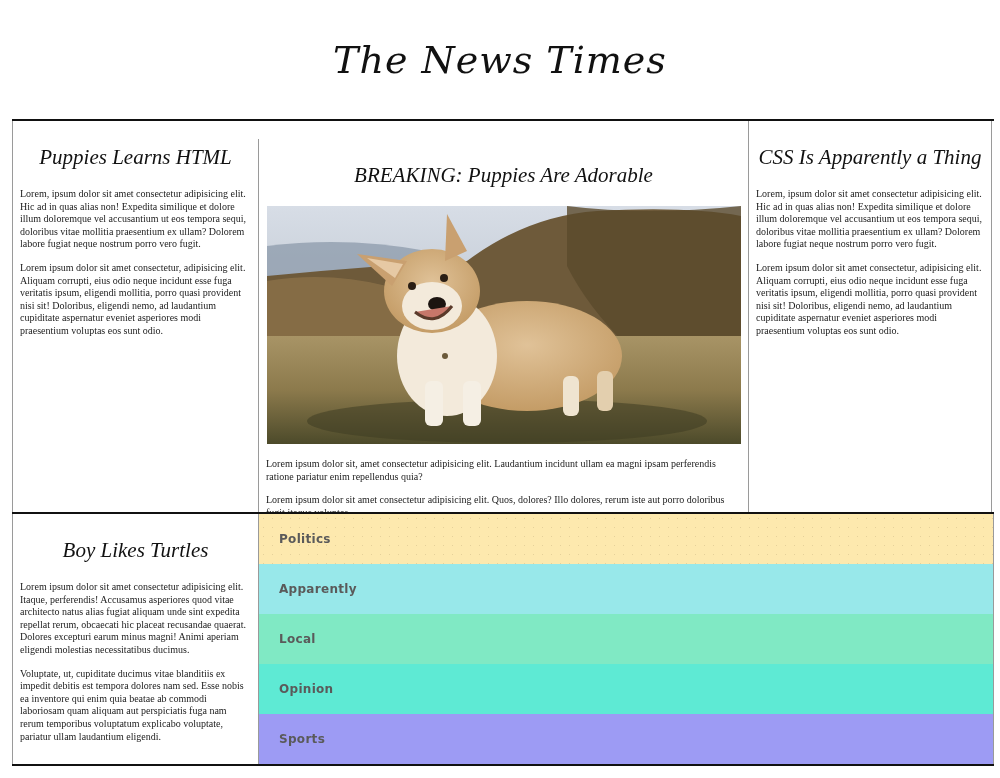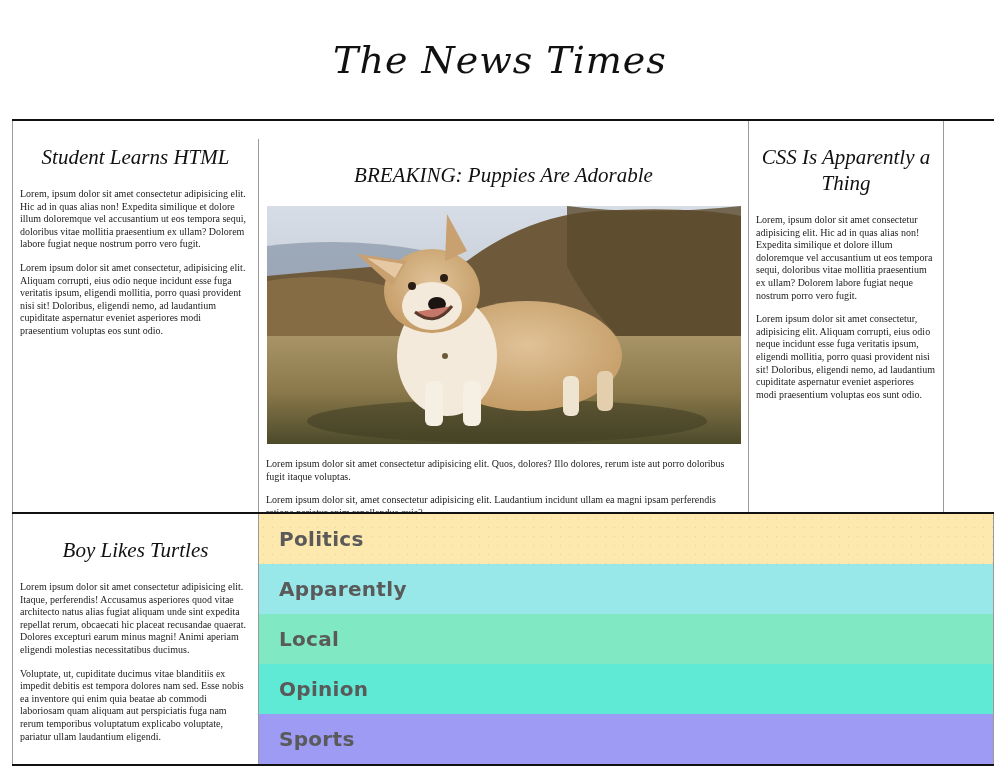--- a/index.html
+++ b/index.html
@@ -20,56 +20,56 @@
       display: flex;
     }
     .row1 { top: 119px; height: 394px; }
     .row2 { top: 512px; height: 254px; border-bottom: 2px solid #111; }
 
     .col { border-left: 1px solid #9a9a9a; height: 100%; overflow: hidden; }
     .col:last-child { border-right: 1px solid #9a9a9a; }
 
     .col-left { width: 246px; padding: 0 7px; }
     .col-mid { width: 490px; padding: 0 7px 1px 7px; margin-top: 18px; }
-    .col-right { width: 196px; padding: 0 7px; }
+    .col-right { width: 244px; padding: 0 7px; }
 
     .headline {
       font-family: "Liberation Serif", serif; font-style: italic; font-weight: normal;
       font-size: 21px; text-align: center; color: #111;
       margin-top: 23px; margin-bottom: 18px; line-height: 26px;
     }
     .para {
       font-size: 10px; line-height: 12.6px; color: #222; margin-bottom: 11px;
     }
 
     .photo {
       width: 474px; height: 238px; margin: 0 0 14px 1px; position: relative; overflow: hidden;
       display: block;
     }
 
     .row2 .col-left { width: 246px; }
     .sections { width: 736px; height: 100%; border-left: 1px solid #9a9a9a; border-right: 1px solid #9a9a9a; display: flex; flex-direction: column; }
     .section {
       flex: 1; display: flex; align-items: center; padding-left: 20px;
       font-family: "DejaVu Sans", "Liberation Sans", sans-serif; font-weight: bold;
-      font-size: 20px; color: #5a5a5a; letter-spacing: 0.3px;
+      font-size: 12px; color: #5a5a5a; letter-spacing: 0.3px;
     }
     .section.dotted {
       background-image: radial-gradient(rgba(200,180,130,0.45) 0.7px, transparent 0.9px);
       background-size: 9px 9px;
     }
   </style>
 </head>
 <body>
 
 <h1 class="masthead">The News Times</h1>
 
 <div class="row row1">
   <div class="col col-left">
-    <h2 class="headline">Student Learns HTML</h2>
+    <h2 class="headline">Puppies Learns HTML</h2>
     <p class="para">Lorem, ipsum dolor sit amet consectetur adipisicing elit. Hic ad in quas alias non! Expedita similique et dolore illum doloremque vel accusantium ut eos tempora sequi, doloribus vitae mollitia praesentium ex ullam? Dolorem labore fugiat neque nostrum porro vero fugit.</p>
     <p class="para">Lorem ipsum dolor sit amet consectetur, adipisicing elit. Aliquam corrupti, eius odio neque incidunt esse fuga veritatis ipsum, eligendi mollitia, porro quasi provident nisi sit! Doloribus, eligendi nemo, ad laudantium cupiditate aspernatur eveniet asperiores modi praesentium voluptas eos sunt odio.</p>
   </div>
 
   <div class="col col-mid">
     <h2 class="headline">BREAKING: Puppies Are Adorable</h2>
     <svg class="photo" viewBox="0 0 474 238" preserveAspectRatio="none" aria-label="corgi standing on grassy hillside">
       <defs>
         <linearGradient id="sky" x1="0" y1="0" x2="0" y2="1">
           <stop offset="0" stop-color="#d7dde6"></stop>
@@ -104,22 +104,22 @@
       <ellipse cx="165" cy="100" rx="30" ry="24" fill="#f3eadb"></ellipse>
       <polygon points="125,80 90,48 140,55" fill="#c9a070"></polygon>
       <polygon points="178,55 180,8 200,45" fill="#c9a070"></polygon>
       <polygon points="128,72 100,52 136,58" fill="#e6c9a4"></polygon>
       <circle cx="145" cy="80" r="4" fill="#2a1e14"></circle>
       <circle cx="177" cy="72" r="4" fill="#2a1e14"></circle>
       <ellipse cx="170" cy="98" rx="9" ry="7" fill="#1c1410"></ellipse>
       <path d="M148 106 Q168 122 185 100" stroke="#5a3a2a" stroke-width="3" fill="#c7776a"></path>
       <circle cx="178" cy="150" r="3" fill="#6b5a3a"></circle>
     </svg>
+    <p class="para">Lorem ipsum dolor sit, amet consectetur adipisicing elit. Laudantium incidunt ullam ea magni ipsam perferendis ratione pariatur enim repellendus quia?</p>
     <p class="para">Lorem ipsum dolor sit amet consectetur adipisicing elit. Quos, dolores? Illo dolores, rerum iste aut porro doloribus fugit itaque voluptas.</p>
-    <p class="para">Lorem ipsum dolor sit, amet consectetur adipisicing elit. Laudantium incidunt ullam ea magni ipsam perferendis ratione pariatur enim repellendus quia?</p>
   </div>
 
   <div class="col col-right">
     <h2 class="headline">CSS Is Apparently a Thing</h2>
     <p class="para">Lorem, ipsum dolor sit amet consectetur adipisicing elit. Hic ad in quas alias non! Expedita similique et dolore illum doloremque vel accusantium ut eos tempora sequi, doloribus vitae mollitia praesentium ex ullam? Dolorem labore fugiat neque nostrum porro vero fugit.</p>
     <p class="para">Lorem ipsum dolor sit amet consectetur, adipisicing elit. Aliquam corrupti, eius odio neque incidunt esse fuga veritatis ipsum, eligendi mollitia, porro quasi provident nisi sit! Doloribus, eligendi nemo, ad laudantium cupiditate aspernatur eveniet asperiores modi praesentium voluptas eos sunt odio.</p>
   </div>
 </div>
 
 <div class="row row2">

